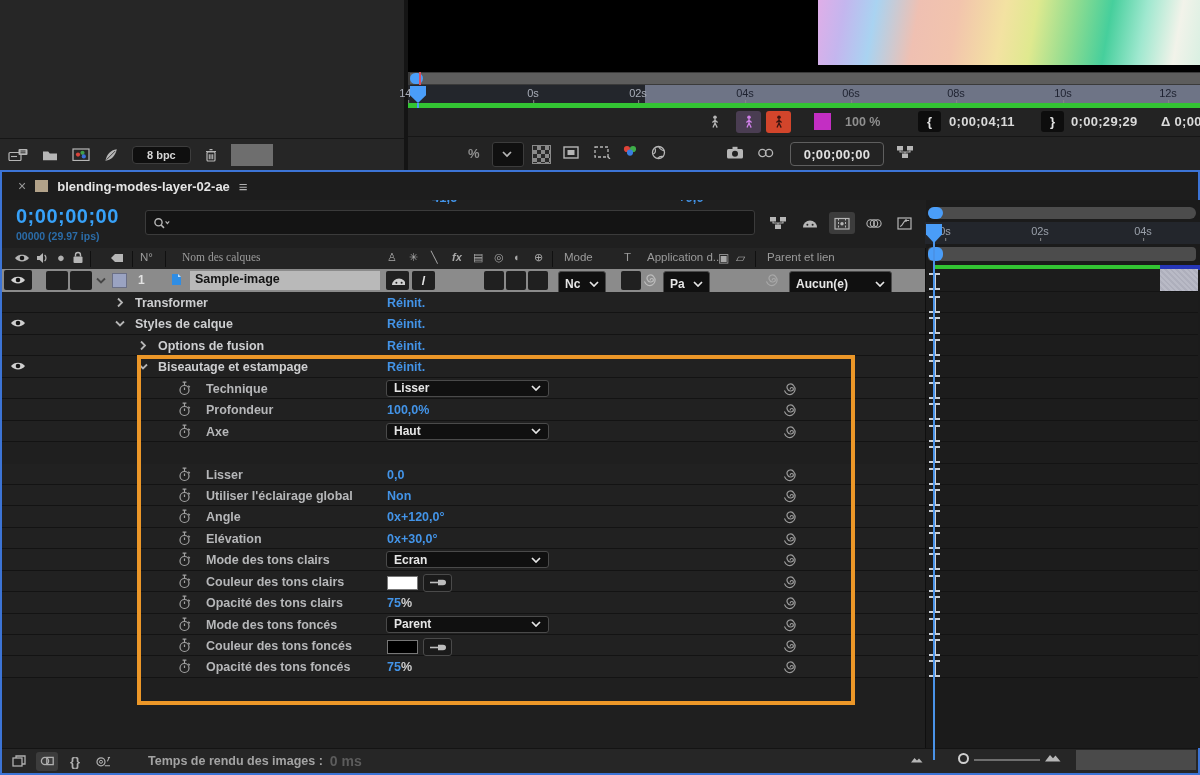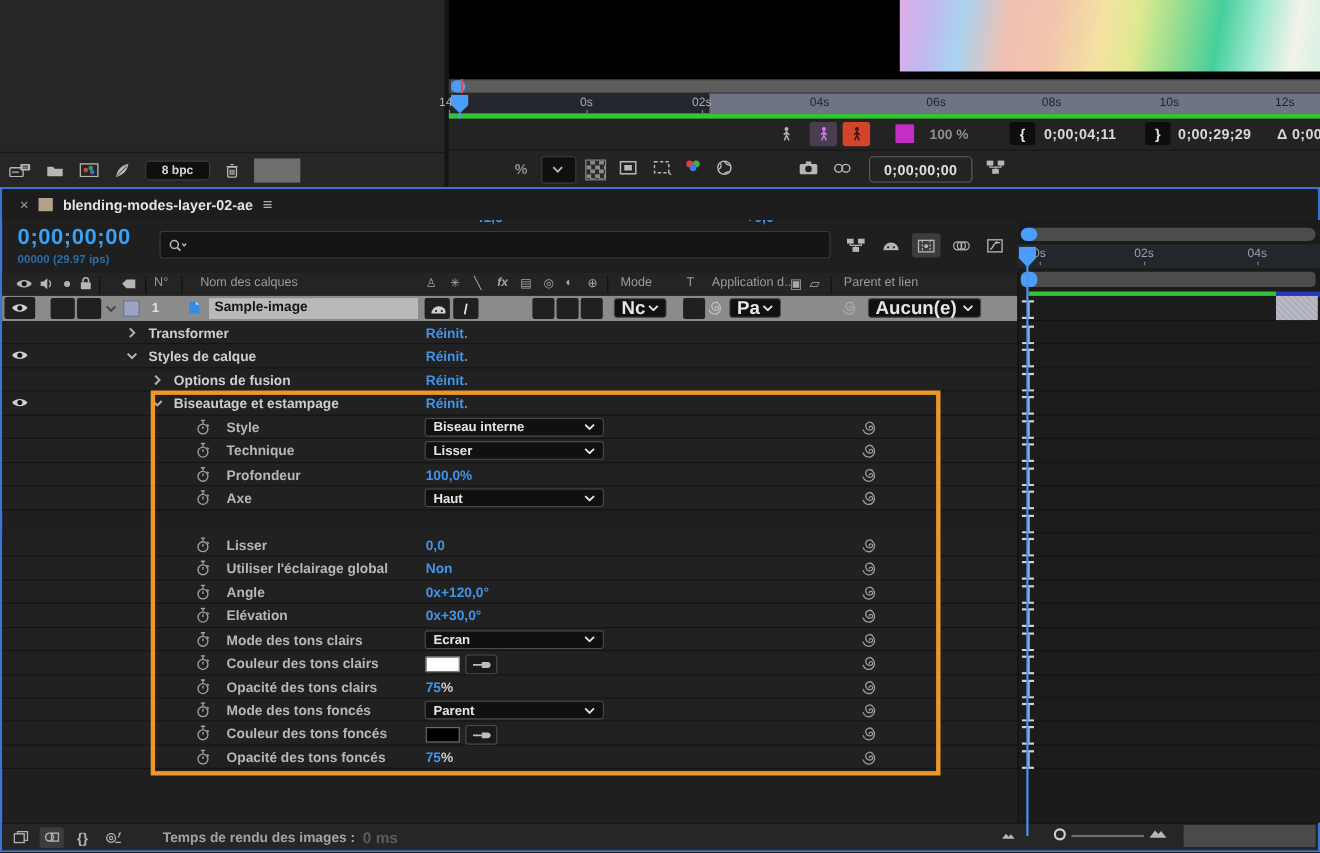--- a/index.html
+++ b/index.html
@@ -63,21 +63,21 @@
   #rgreen{left:935px;top:265px;width:225px;height:5px;background:#33c433;}
   #rgreen2{left:1160px;top:265px;width:40px;height:5px;background:#2536b8;}
   
   #hdr{left:2px;top:248px;width:923px;height:21px;background:#242424;border-bottom:1px solid #141414;font-size:11.5px;color:#9b9b9b;}
   #hdr span{position:absolute;top:3px;}
   .hdiv{position:absolute;top:2px;width:1px;height:16px;background:#101010;}
   .g{font-size:11px;color:#a8a8a8;}
   
   #lrow{left:2px;top:269px;width:923px;height:23px;background:#8b8b8b;border-bottom:1px solid #141414;}
   #lrow .cell{position:absolute;background:#202020;border-radius:2px;}
-  .dd{position:absolute;background:#101010;border:1px solid #4a4a4a;border-radius:3px;color:#e6e6e6;font-size:17px;font-weight:600;display:flex;align-items:center;justify-content:space-between;padding:4px 6px;box-sizing:border-box;height:18px;top:2px;}
+  .dd{position:absolute;background:#101010;border:1px solid #4a4a4a;border-radius:3px;color:#e6e6e6;font-size:12px;font-weight:600;display:flex;align-items:center;justify-content:space-between;padding:12px 6px;box-sizing:border-box;height:18px;top:2px;}
   #lname{position:absolute;left:188px;top:2px;width:190px;height:19px;background:#b9b9b9;color:#141414;font-size:12.5px;font-weight:700;padding:1px 0 0 5px;box-sizing:border-box;}
   
   #rows{left:0;top:292px;width:968px;}
   .prow{position:relative;height:21.45px;}
   .rowL{position:absolute;left:2px;top:0;width:923px;height:100%;background:#212121;border-bottom:1px solid #131313;box-sizing:border-box;}
   .rowR{position:absolute;left:925px;top:0;width:273px;height:100%;background:#1c1c1c;border-bottom:1px solid #131313;box-sizing:border-box;}
   .reye{position:absolute;left:8px;top:5px;color:#cfcfcf;}
   .rtw{position:absolute;top:7px;color:#b5b5b5;}
   .i1 .rtw{left:113px;} .i2 .rtw{left:136px;}
   .rtw.closed svg{transform:rotate(-90deg);}
@@ -466,21 +466,21 @@
       </span>
     <span class="hdiv" style="left:88px;"></span>
     <span class="ic" style="left:108px;top:4px;">
         <svg width="14" height="12">
           <use href="#sym-tag"></use>
         </svg>
       </span>
     <span class="hdiv" style="left:130px;"></span>
     <span style="left:138px;">N°</span>
     <span class="hdiv" style="left:163px;"></span>
-    <span style="left:180px;">Nom des calques</span>
+    <span style="left:180px;font-family:Liberation Serif, serif;">Nom des calques</span>
     <span class="g" style="left:385px;">♙</span>
     <span class="g" style="left:407px;">✳</span>
     <span class="g" style="left:429px;">╲</span>
     <span class="g" style="left:450px;font-style:italic;font-weight:700;">fx</span>
     <span class="g" style="left:471px;">▤</span>
     <span class="g" style="left:492px;">◎</span>
     <span class="g" style="left:512px;">◐</span>
     <span class="g" style="left:532px;">⊕</span>
     <span class="hdiv" style="left:550px;"></span>
     <span style="left:562px;">Mode</span>
@@ -633,47 +633,20 @@
 
           <span class="rlabel group">Biseautage et estampage</span>
           <span class="rlink">Réinit.</span>
 
         </div>
         <div class="rowR">
           <span class="ibeam"></span>
         </div>
       </div>
 
-      <div class="prow">
-        <div class="rowL">
-
-          <span class="rsw">
-            <svg width="13" height="15">
-              <use href="#sym-stopwatch"></use>
-            </svg>
-          </span>
-          <span class="rlabel prop">Style</span>
-
-          <span class="rdd">
-            <span>Biseau interne</span>
-            <svg width="10" height="6" style="color:#e6e6e6;">
-              <use href="#sym-chev"></use>
-            </svg>
-          </span>
-
-          <span class="rwhip">
-            <svg width="14" height="14">
-              <use href="#sym-spiral"></use>
-            </svg>
-          </span>
-        </div>
-        <div class="rowR">
-          <span class="ibeam"></span>
-        </div>
-      </div>
 
       <div class="prow">
         <div class="rowL">
 
           <span class="rsw">
             <svg width="13" height="15">
               <use href="#sym-stopwatch"></use>
             </svg>
           </span>
           <span class="rlabel prop">Technique</span>

